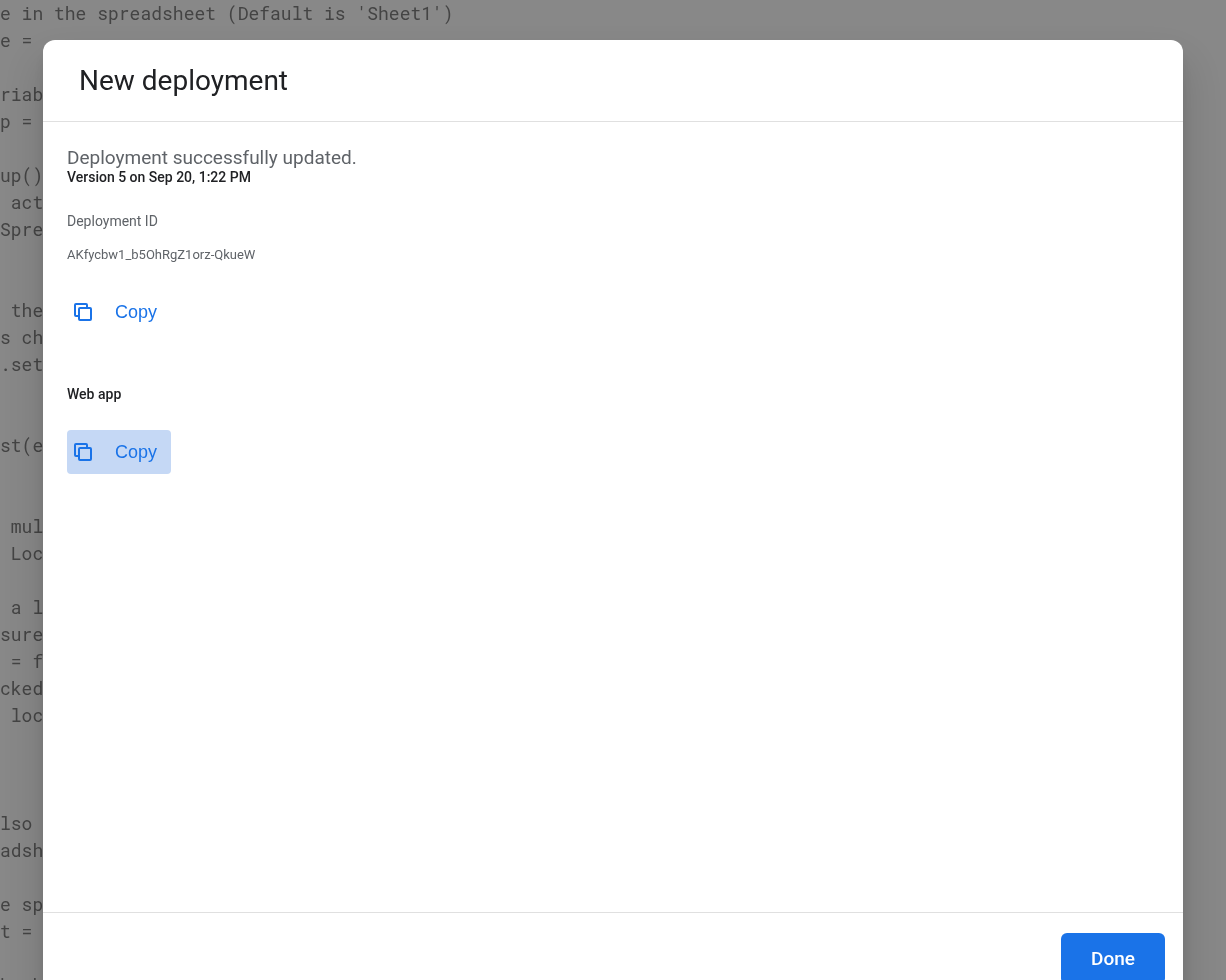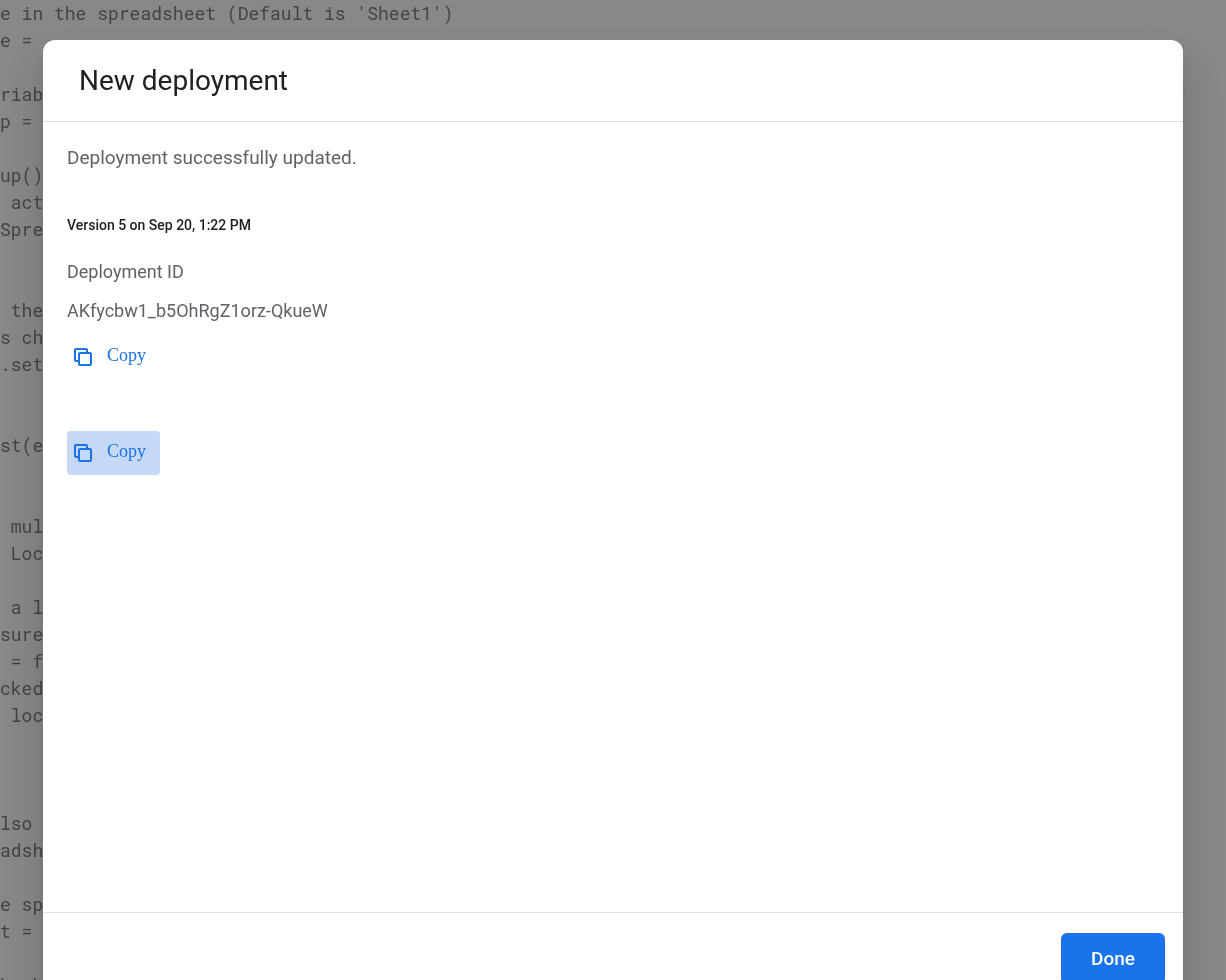--- a/index.html
+++ b/index.html
@@ -59,58 +59,58 @@
       color: #202124;
     }
     .modal-body {
       flex: 1;
       padding: 24px 24px 24px 24px;
       overflow-y: auto;
     }
     .status-message {
       font-size: 19px;
       color: #5f6368;
-      margin-bottom: 48px;
     }
     .section-heading {
       font-size: 14px;
       font-weight: 500;
       color: #202124;
       margin-bottom: 28px;
     }
     .field-label {
-      font-size: 18px;
+      font-size: 14px;
       color: #5f6368;
       margin-bottom: 18px;
     }
     .field-value {
-      font-size: 18px;
+      font-size: 13px;
       color: #5f6368;
-      margin-bottom: 14px;
+      margin-bottom: 28px;
     }
     .field-value-link {
       font-size: 18px;
       color: #1a73e8;
       text-decoration: none;
       display: block;
       margin-bottom: 14px;
       cursor: pointer;
     }
     .copy-button {
       display: inline-flex;
-      gap: 12px;
+      align-items: center;
+      gap: 20px;
       background: transparent;
       border: none;
       color: #1a73e8;
       font-size: 18px;
       font-weight: 500;
       cursor: pointer;
       padding: 10px 14px 10px 4px;
       border-radius: 4px;
-      font-family: Liberation Serif, serif;
+      font-family: Liberation Sans, sans-serif;
     }
     .copy-button.highlighted {
       background: #c5d8f5;
     }
     .copy-icon {
       display: inline-flex;
       width: 24px;
       height: 24px;
     }
     .section {
@@ -194,20 +194,21 @@
             <svg viewBox="0 0 24 24" width="24" height="24" fill="none" stroke="#1a73e8" stroke-width="2">
               <rect x="8" y="8" width="12" height="12" rx="1"></rect>
               <path d="M16 8V5a1 1 0 0 0-1-1H5a1 1 0 0 0-1 1v10a1 1 0 0 0 1 1h3"></path>
             </svg>
           </span>
           <span>Copy</span>
         </button>
       </div>
 
       <div class="section">
+        <div class="section-heading">Web app</div>
         <button class="copy-button highlighted">
           <span class="copy-icon">
             <svg viewBox="0 0 24 24" width="24" height="24" fill="none" stroke="#1a73e8" stroke-width="2">
               <rect x="8" y="8" width="12" height="12" rx="1"></rect>
               <path d="M16 8V5a1 1 0 0 0-1-1H5a1 1 0 0 0-1 1v10a1 1 0 0 0 1 1h3"></path>
             </svg>
           </span>
           <span>Copy</span>
         </button>
       </div>

